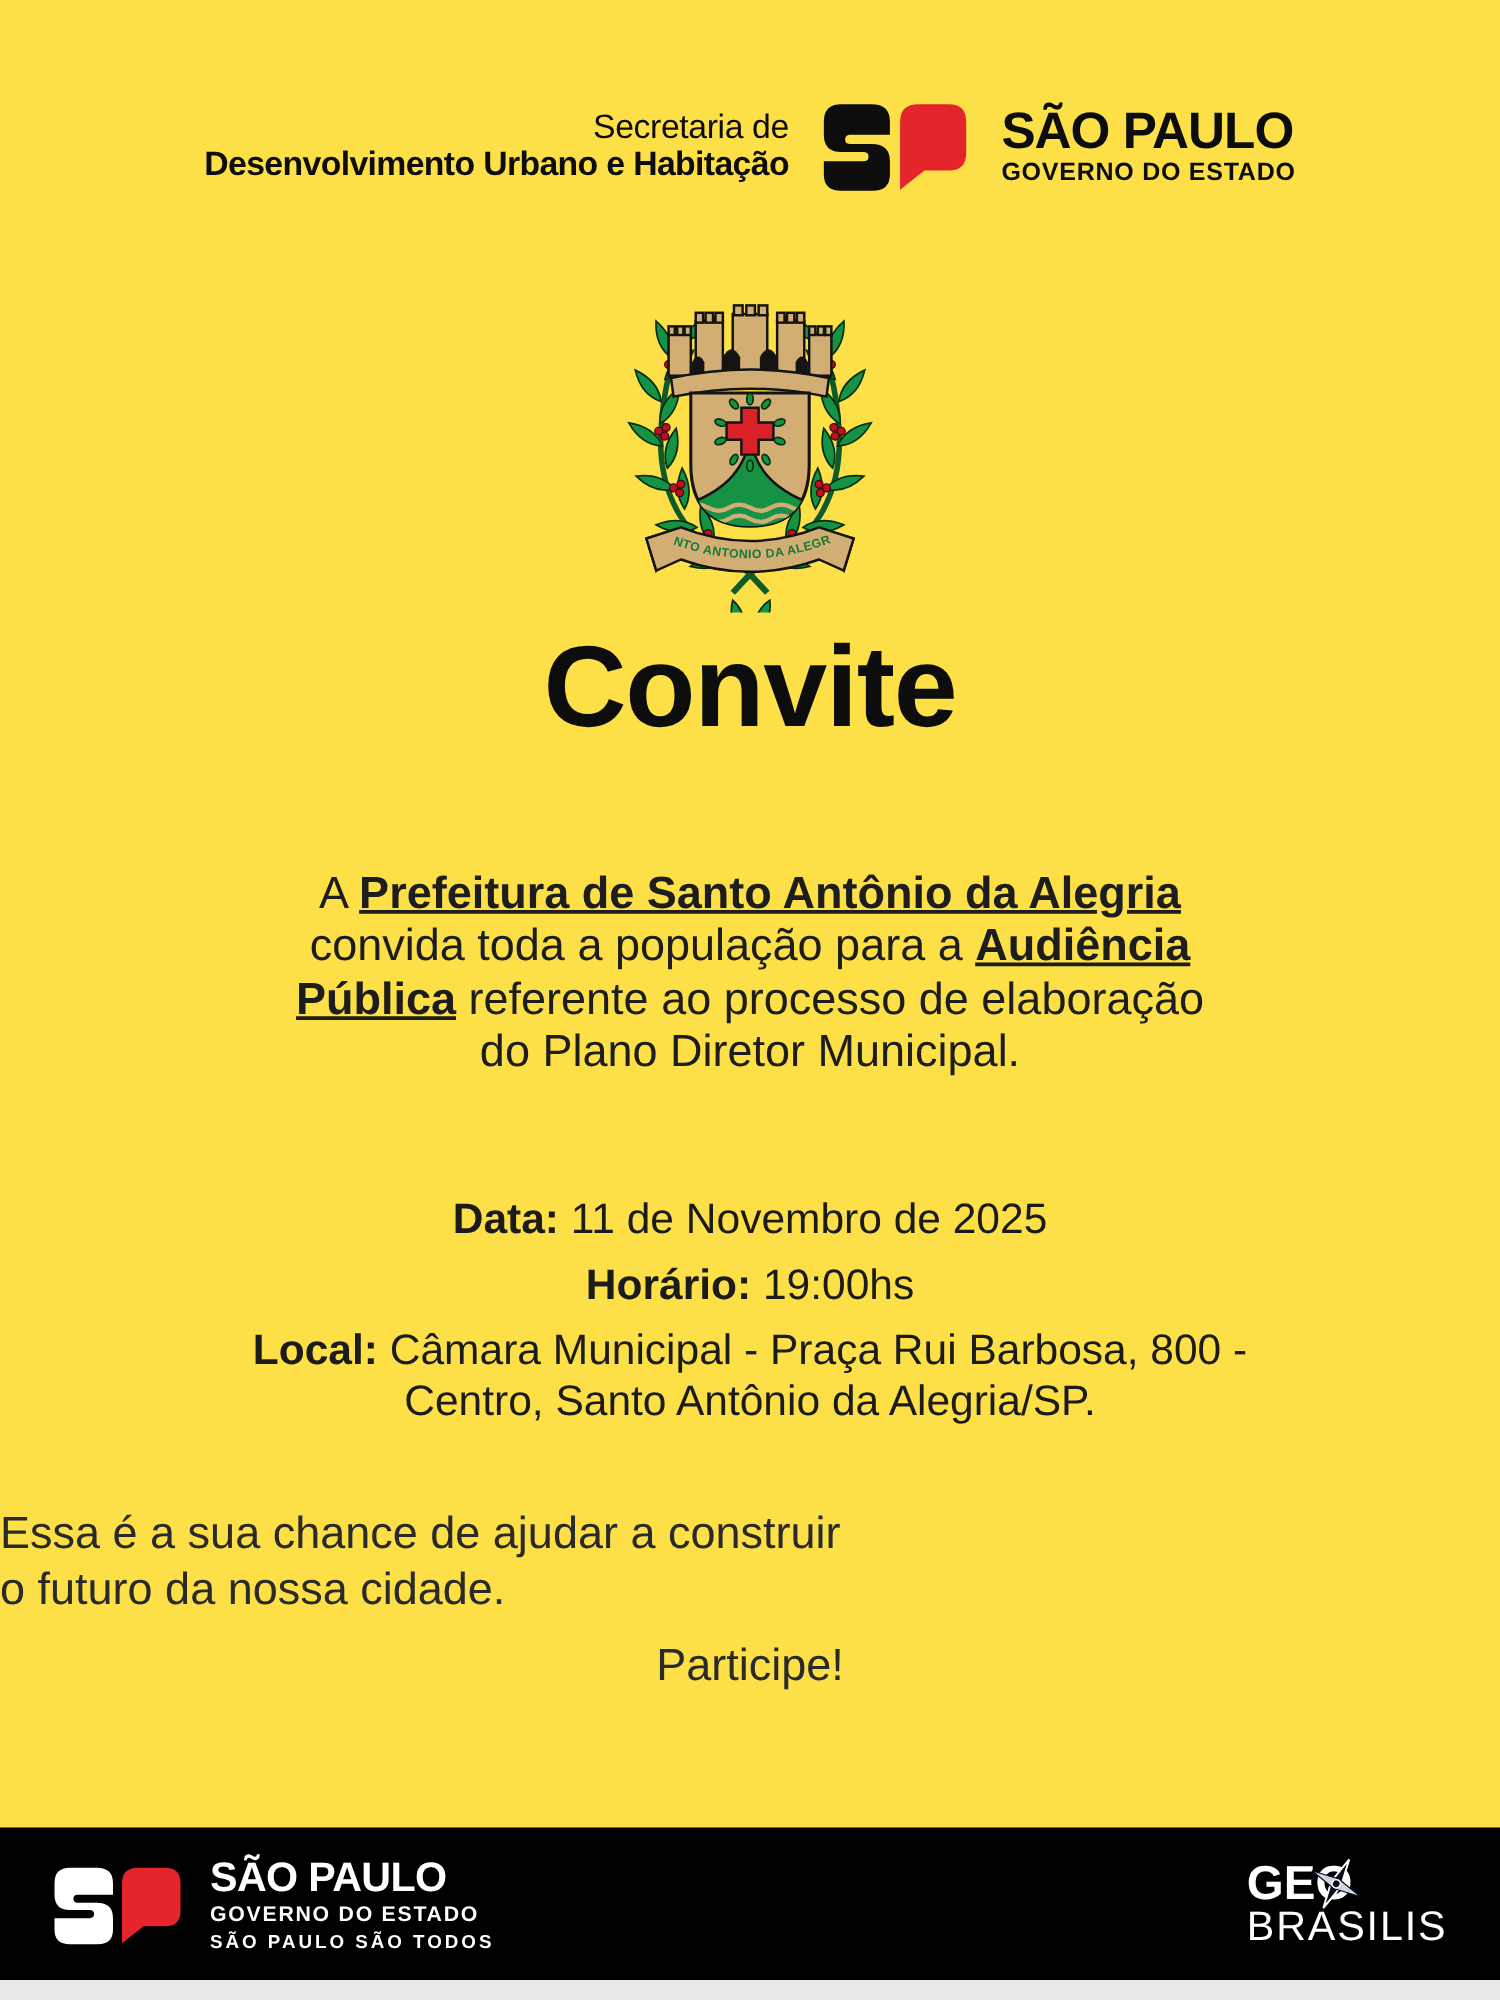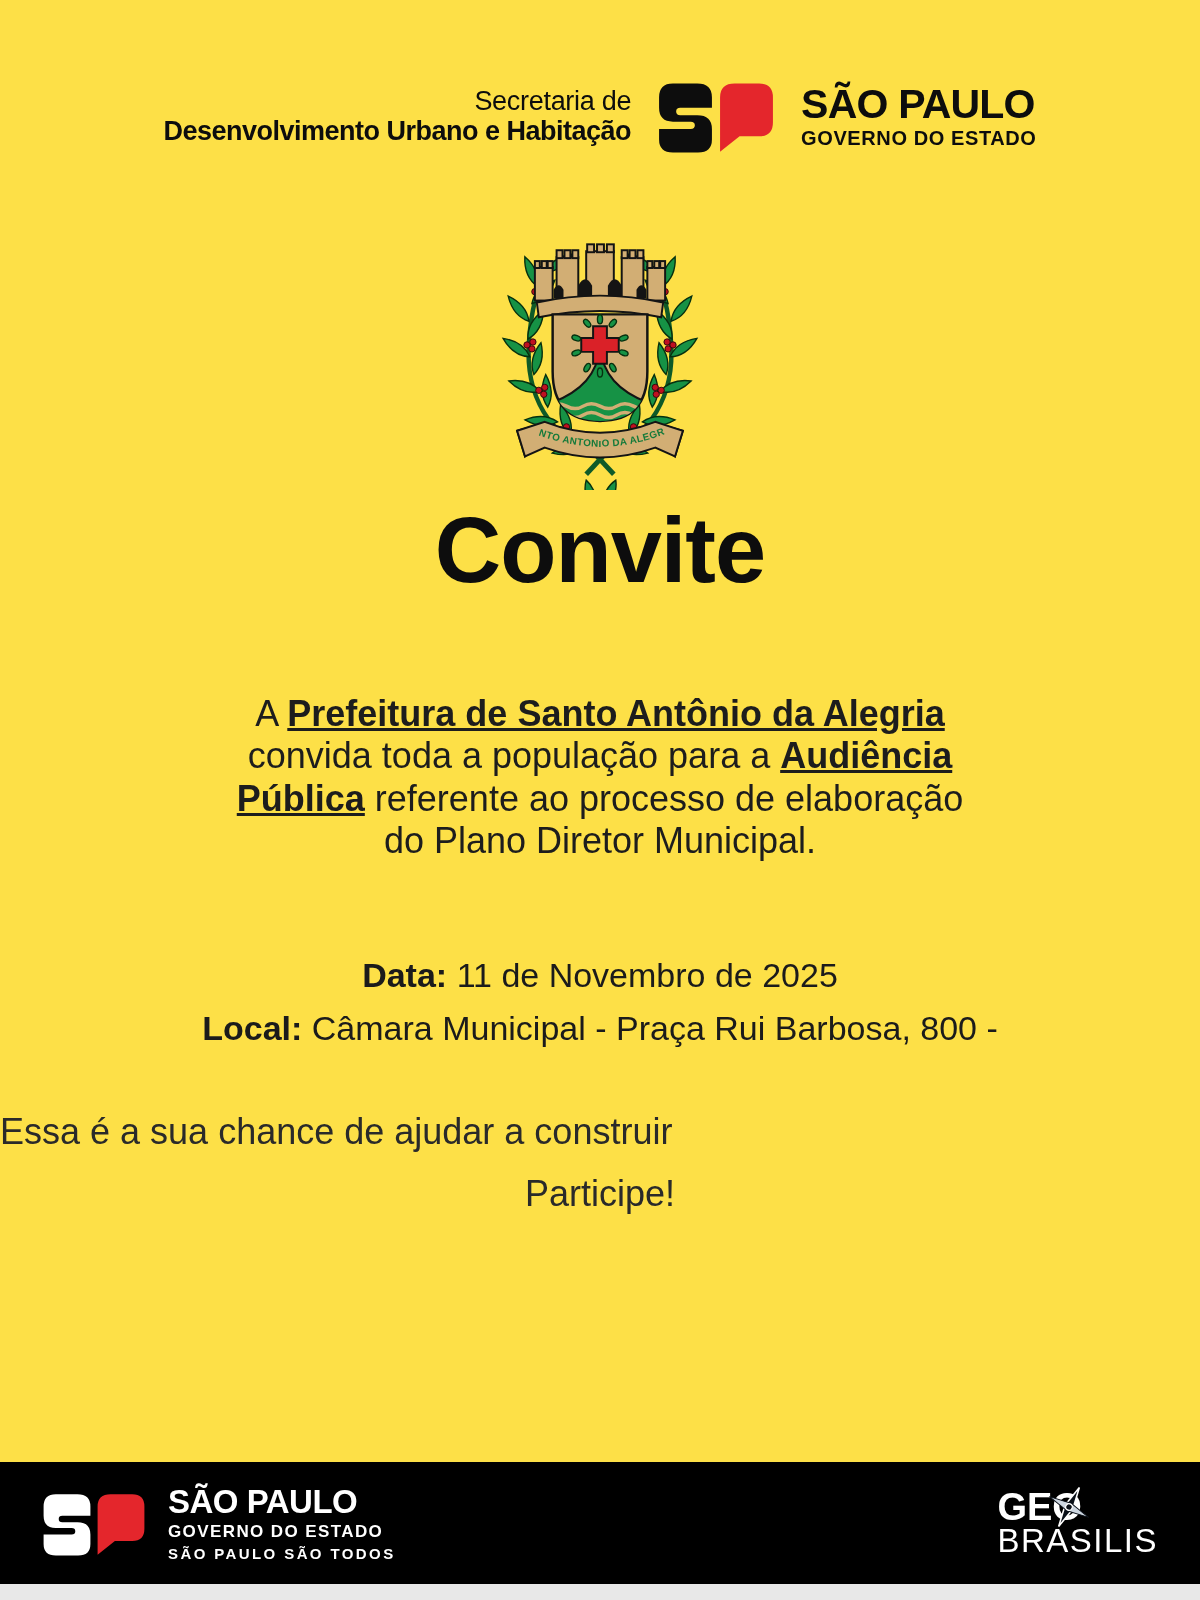--- a/index.html
+++ b/index.html
@@ -214,26 +214,31 @@
     <div><span>convida toda a população para a </span><b>Audiência</b></div>
     <div><b>Pública</b><span> referente ao processo de elaboração</span></div>
     <div><span>do Plano Diretor Municipal.</span></div>
   </div>
 
   <div class="details">
     <div class="detail-row">
       <span class="detail-label">Data:</span><span> 11 de Novembro de 2025</span>
     </div>
     <div class="detail-row">
+      <span class="detail-label">Horário:</span><span> 19:00hs</span>
+    </div>
+    <div class="detail-row">
       <span class="detail-label">Local:</span><span> Câmara Municipal - Praça Rui Barbosa, 800 -</span>
+      <div>Centro, Santo Antônio da Alegria/SP.</div>
     </div>
   </div>
 
   <div class="closing">
     <div>Essa é a sua chance de ajudar a construir</div>
+    <div>o futuro da nossa cidade.</div>
   </div>
   <div class="cta">Participe!</div>
 
   <div class="footer">
     <div class="footer-left">
       <svg width="108" height="74" viewBox="0 0 150 100" aria-hidden="true">
         <path fill="#ffffff" d="M22 10 H52 Q70 10 70 27 V40 H31 Q26 40 26 44.5 Q26 49 31 49 H52 Q70 49 70 66 V79 Q70 95 53 95 H22 Q5 95 5 79 V66 H44 Q49 66 49 61.5 Q49 57 44 57 H22 Q5 57 5 40 V27 Q5 10 22 10 Z"></path>
         <path style="fill:var(--sp-red)" d="M98 10 H128 Q145 10 145 27 V58 Q145 75 128 75 H104 L80 94 V27 Q80 10 98 10 Z"></path>
       </svg>
       <div class="footer-gov">

